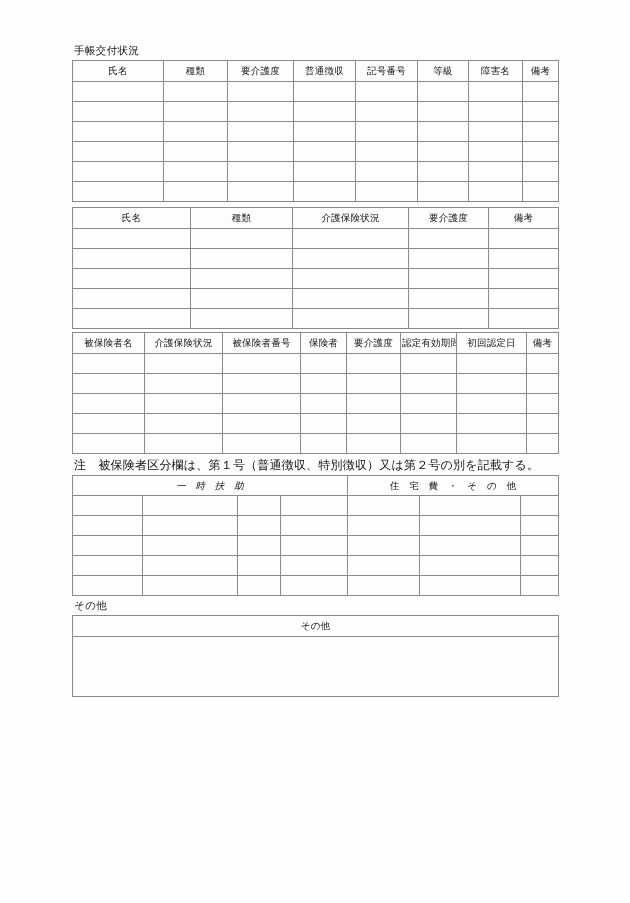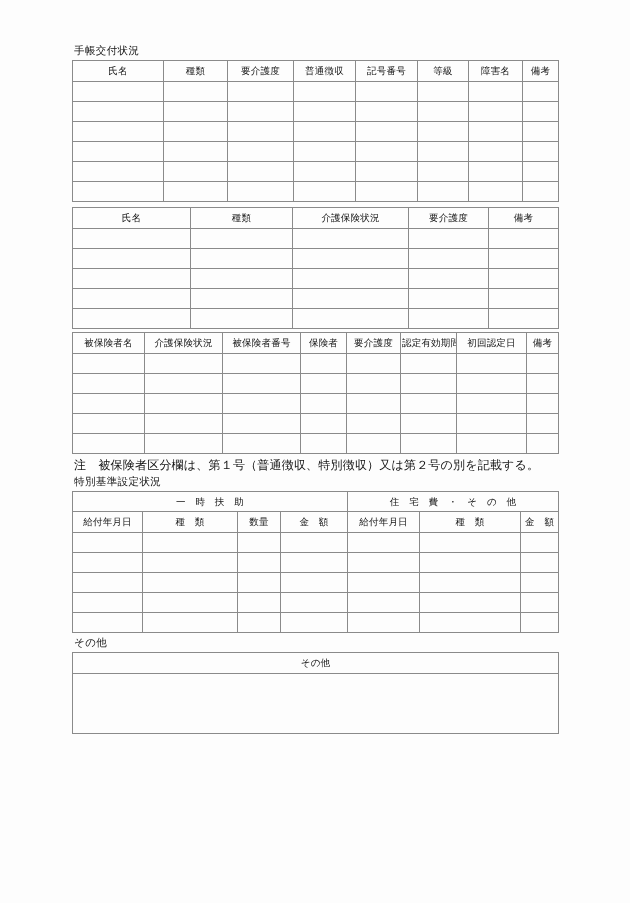--- a/index.html
+++ b/index.html
@@ -57,21 +57,21 @@
     font-size: 12px;
     line-height: 14px;
     margin: 4px 0 3px 2px;
     letter-spacing: 0.2px;
     white-space: nowrap;
   }
   .gap-sm { height: 5px; }
   .gap-xs { height: 3px; }
   .grp-hdr { height: 20px; }
   td.memo-body { height: 60px; vertical-align: top; }
-  .spaced { letter-spacing: 3.4px; }
+  .spaced { letter-spacing: 3.4px; font-style: italic; }
   .spaced-mid { letter-spacing: 2.4px; }
 </style>
 </head>
 <body>
 
 <div class="page">
   <div class="sheet">
 
     <div class="section">
       <div class="section-label">手帳交付状況</div>
@@ -299,45 +299,35 @@
             <td class="cell"></td>
             <td class="cell"></td>
             <td class="cell"></td>
           </tr>
         </tbody>
       </table>
       <div class="note">注　被保険者区分欄は、第１号（普通徴収、特別徴収）又は第２号の別を記載する。</div>
     </div>
 
     <div class="section">
-      <div class="section-label">特別基準設定状況</div>
       <table class="grid">
         <colgroup>
           <col style="width:70px">
             <col style="width:95px">
             <col style="width:43px">
           <col style="width:67px">
             <col style="width:72px">
             <col style="width:101px">
           <col style="width:38px">
         </colgroup>
         <thead>
           <tr>
             <th class="grp-hdr spaced" colspan="4">一　時　扶　助</th>
             <th class="grp-hdr spaced-mid" colspan="3">住　宅　費　・　そ　の　他</th>
           </tr>
-          <tr>
-            <th class="hdr">給付年月日</th>
-            <th class="hdr">種　類</th>
-            <th class="hdr">数量</th>
-            <th class="hdr">金　額</th>
-            <th class="hdr">給付年月日</th>
-            <th class="hdr">種　類</th>
-            <th class="hdr">金　額</th>
-          </tr>
         </thead>
         <tbody>
           <tr>
             <td class="cell"></td>
             <td class="cell"></td>
             <td class="cell"></td>
             <td class="cell"></td>
             <td class="cell"></td>
             <td class="cell"></td>
             <td class="cell"></td>

